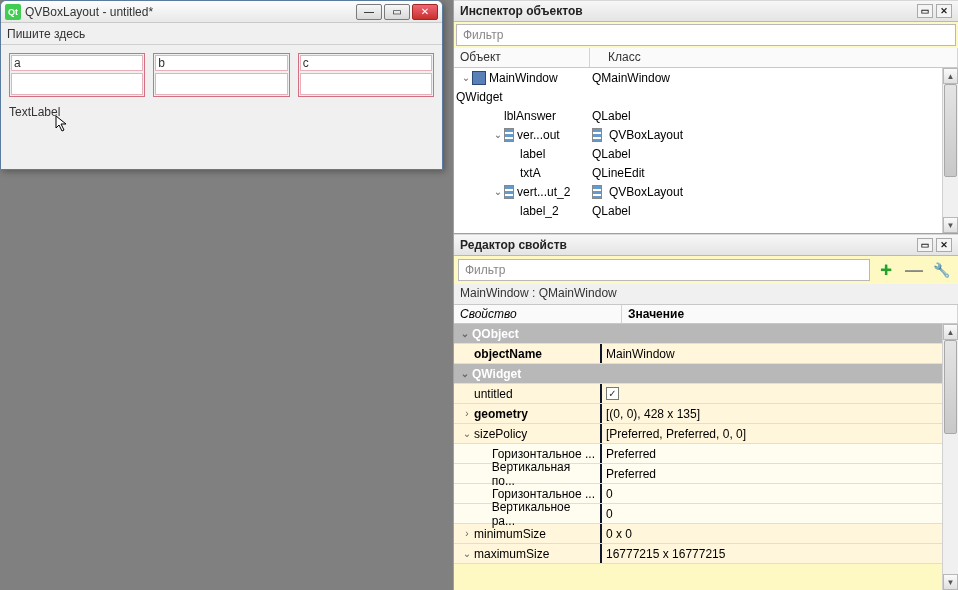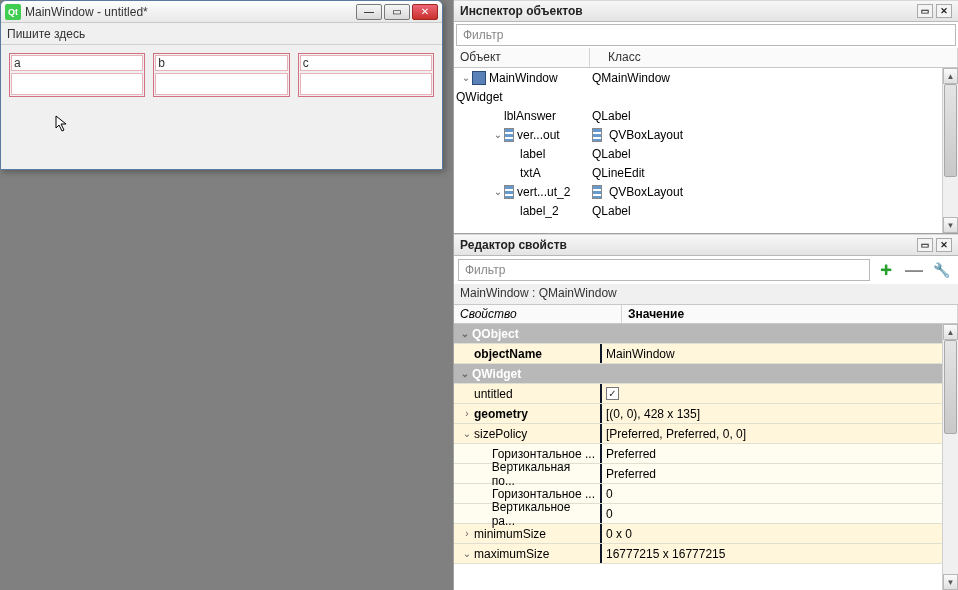--- a/index.html
+++ b/index.html
@@ -16,21 +16,21 @@
 .menubar { height: 22px; background: #f0f0f0; border-bottom: 1px solid #d0d0d0; display: flex; align-items: center; padding: 0 6px; color: #333; }
 .form-canvas { position: relative; height: calc(100% - 44px); background-image: radial-gradient(#b0b0b0 0.6px, transparent 0.6px); background-size: 8px 8px; background-color: #f0f0f0; padding: 8px; }
 .hrow { display: flex; gap: 8px; }
 .vgroup { flex: 1; border: 1px solid #d07080; padding: 1px; }
 .lbl { height: 16px; padding: 0 2px; background: #fff; border: 1px solid #e8b0b8; color: #333; }
 .ledit { height: 22px; margin-top: 2px; border: 1px solid #e8b0b8; background: #fff; }
 .textlabel { margin-top: 8px; color: #333; }
 .cursor-arrow { position: absolute; left: 54px; top: 70px; pointer-events: none; }
 
 
-.dock { position: absolute; right: 0; top: 0; width: 505px; height: 590px; background: #ffffff; border-left: 1px solid #a0a0a0; display: flex; flex-direction: column; }
+.dock { position: absolute; right: 0; top: 0; width: 505px; height: 590px; background: #fef9c3; border-left: 1px solid #a0a0a0; display: flex; flex-direction: column; }
 .panel-head { height: 22px; background: linear-gradient(#f7f7f7,#e4e4e4); border-bottom: 1px solid #b8b8b8; border-top: 1px solid #d8d8d8; display: flex; align-items: center; padding: 0 6px; font-weight: 600; color: #222; }
 .panel-head .spacer { flex: 1; }
 .head-btn { width: 16px; height: 14px; border: 1px solid #aaa; margin-left: 3px; display: flex; align-items: center; justify-content: center; font-size: 9px; background: #f4f4f4; }
 .filter-bar { height: 22px; border: 1px solid #b8b8b8; margin: 2px; padding: 2px 6px; color: #888; background: #fff; display: flex; align-items: center; }
 
 
 .obj-inspector { flex: 0 0 auto; display: flex; flex-direction: column; height: 234px; border-bottom: 1px solid #a0a0a0; }
 .tree-head { height: 20px; display: flex; background: #fafafa; border-bottom: 1px solid #c8c8c8; gap: 12px; }
 .tree-head > div { padding: 2px 6px; border-right: 1px solid #d4d4d4; color: #333; }
 .col-obj { width: 136px; }
@@ -79,21 +79,21 @@
 .parrow.down::before { content: "⌄"; }
 .parrow.right::before { content: "›"; }
 .checkbox { width: 13px; height: 13px; border: 1px solid #777; background: #fff; display: inline-flex; align-items: center; justify-content: center; font-size: 10px; color: #333; }
 </style>
 </head>
 <body>
 
 <div class="form-window">
   <div class="titlebar">
     <div class="qt-icon">Qt</div>
-    <div class="titlebar-title">MainWindow - untitled*</div>
+    <div class="titlebar-title">QVBoxLayout - untitled*</div>
     <div class="titlebar-btns">
       <div class="tbtn">―</div>
       <div class="tbtn">▭</div>
       <div class="tbtn close">✕</div>
     </div>
   </div>
   <div class="menubar">Пишите здесь</div>
   <div class="form-canvas">
     <div class="hrow">
       <div class="vgroup">
@@ -102,20 +102,21 @@
       </div>
       <div class="vgroup">
         <div class="lbl">b</div>
         <div class="ledit"></div>
       </div>
       <div class="vgroup">
         <div class="lbl">c</div>
         <div class="ledit"></div>
       </div>
     </div>
+    <div class="textlabel">TextLabel</div>
     <svg class="cursor-arrow" width="14" height="18">
         <path d="M1 1 L1 13 L4 10 L7 16 L9 15 L6 9 L11 9 Z" fill="#fff" stroke="#000" stroke-width="1"></path>
       </svg>
   </div>
 </div>
 
 <div class="dock">
 
   <div class="obj-inspector">
     <div class="panel-head">

